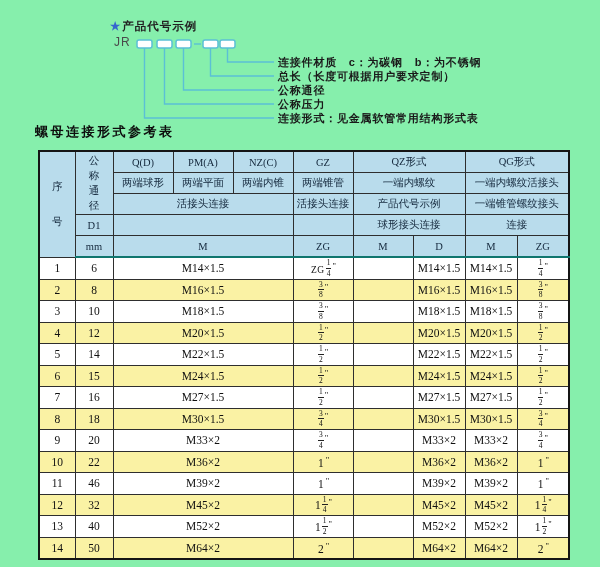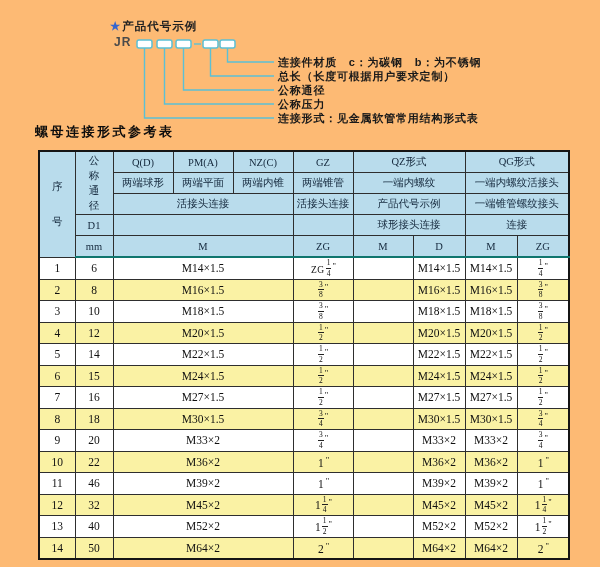--- a/index.html
+++ b/index.html
@@ -1,26 +1,26 @@
 <!DOCTYPE html>
 <html><head>
 <meta charset="utf-8">
 <style>
   html,body { margin:0; padding:0; background:#ffffff; }
   .page {
-    position:relative; width:600px; height:567px; background:#fdba74;
+    position:relative; width:600px; height:567px; background:#86efac;
     font-family:"Liberation Sans", sans-serif; overflow:hidden;
   }
   
   .diagram-svg { position:absolute; left:0; top:0; }
   .code-box { stroke:#5bc0d5; stroke-width:1.5; fill:#ffffff; }
   .diag-line { stroke:#5bc0d5; stroke-width:1.4; fill:none; }
   .star-title { position:absolute; left:110px; top:19px; font-size:11.5px; font-weight:bold; letter-spacing:1px; color:#222; white-space:nowrap; }
   .star-title .star { color:#3565cf; margin-right:1px; }
-  .jr { position:absolute; left:114px; top:35px; font-size:12px; font-weight:bold; letter-spacing:1px; color:#4a4a4a; }
+  .jr { position:absolute; left:114px; top:35px; font-size:12px; font-weight:normal; letter-spacing:1px; color:#4a4a4a; }
   .code-label { position:absolute; left:278px; font-size:11px; line-height:12px; font-weight:bold; letter-spacing:0.8px; color:#1a1a1a; white-space:nowrap; }
   
   .table-title {
     position:absolute; left:35px; top:123px;
     font-family:"Liberation Serif", serif; font-weight:bold;
     font-size:13px; letter-spacing:2.5px; color:#0d0d0d; white-space:nowrap;
   }
   
   table.ref {
     position:absolute; left:38px; top:150px; width:530px;

